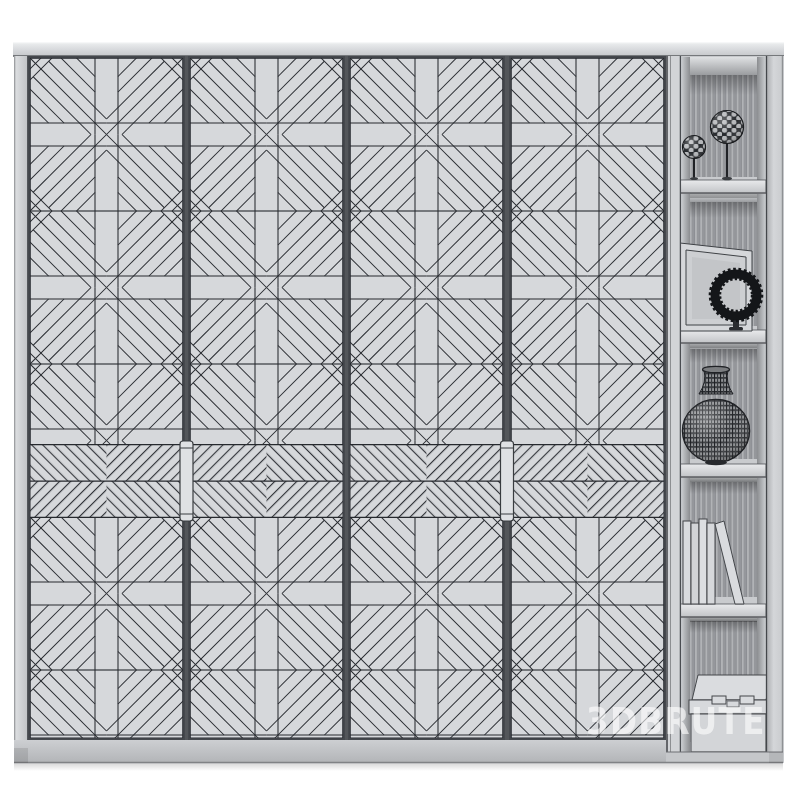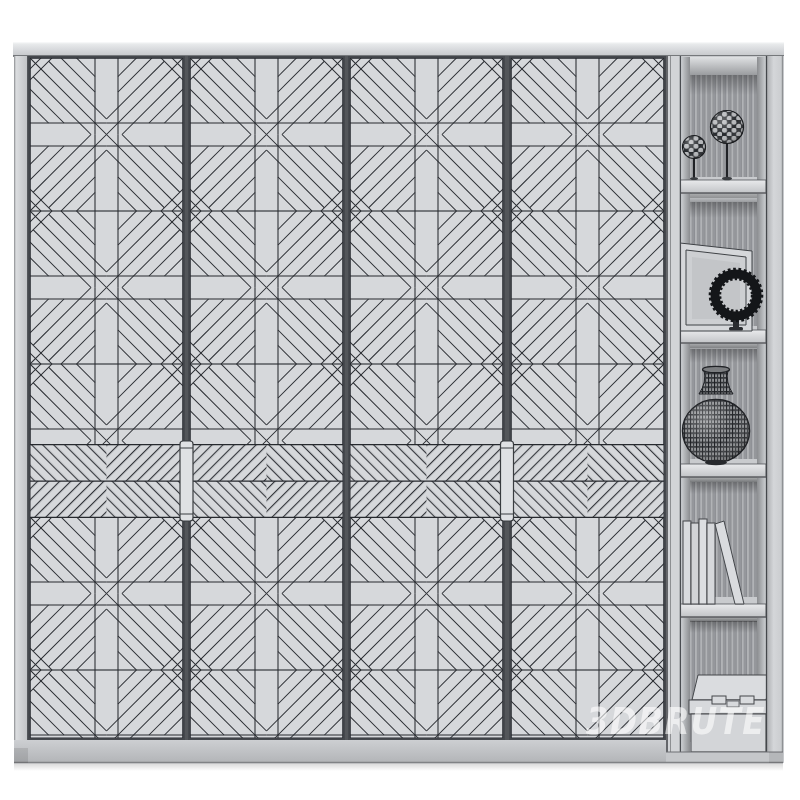--- a/index.html
+++ b/index.html
@@ -7,21 +7,21 @@
     --cabinet-light:#d6d8db;
     --cabinet-mid:#cfd1d4;
     --line-dark:#26292e;
     --frame-gray:#45484d;
     --interior-wall:#c7c9cc;
     --item-dark:#1b1d20;
     --watermark:rgba(255,255,255,0.60);
   }
   html,body{margin:0;padding:0;}
   body{width:800px;height:800px;background:var(--background);font-family:"DejaVu Sans",sans-serif;}
-  .scene{position:relative;width:800px;height:800px;overflow:hidden;background:var(--background);font-style:italic;}
+  .scene{position:relative;width:800px;height:800px;overflow:hidden;background:var(--background);}
   svg{display:block;}
   .pl{stroke:var(--line-dark);stroke-width:1.05;fill:none;stroke-linecap:butt;}
   .pl13{stroke:var(--line-dark);stroke-width:1.25;fill:none;}
   .plr{stroke:var(--line-dark);stroke-width:1.1;fill:none;}
   .inframe{stroke:var(--line-dark);stroke-width:1;fill:none;}
   .outframe{stroke:var(--frame-gray);stroke-width:1.5;fill:none;}
   .wm{
     position:absolute;left:586px;top:700px;
     font-size:37px;font-weight:bold;letter-spacing:1.5px;
     color:var(--watermark);

